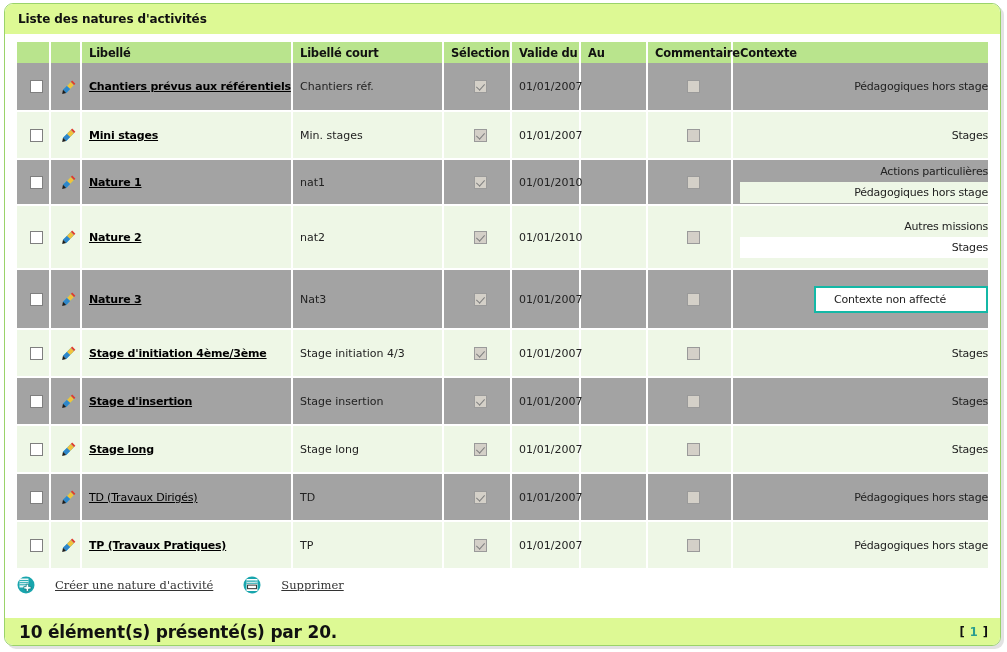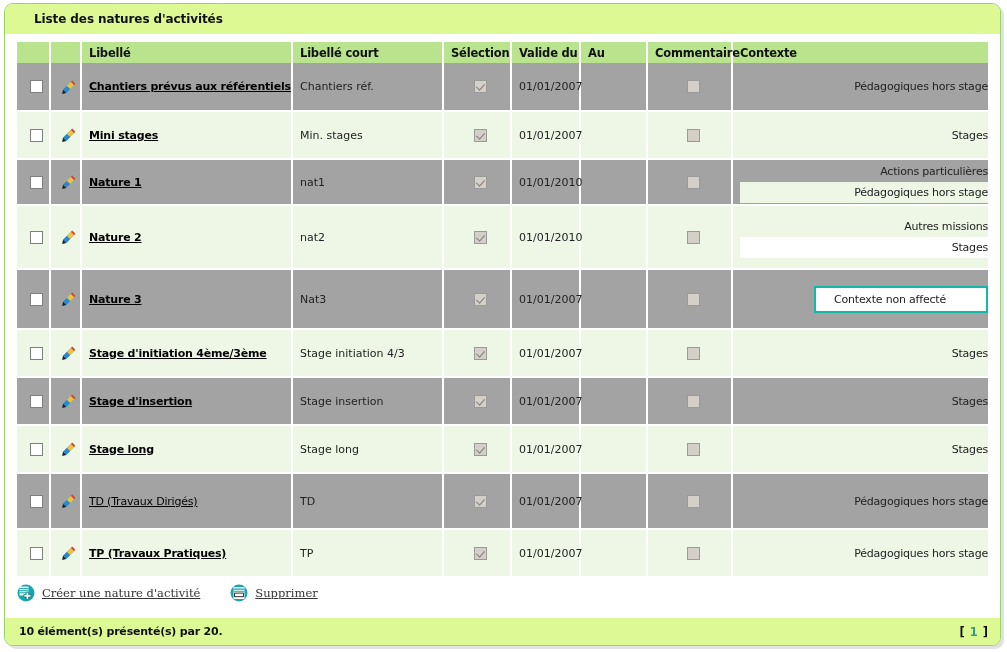--- a/index.html
+++ b/index.html
@@ -28,21 +28,21 @@
     overflow: hidden;
   }
 
   
   #titlebar {
     height: 30px;
     background: #ddf994;
     border-radius: 8px 8px 0 0;
     display: flex;
     align-items: center;
-    padding-left: 29px;
+    padding-left: 13px;
     box-sizing: border-box;
   }
   #titlebar .title-text {
     font-size: 12px;
     font-weight: bold;
     color: #111111;
     letter-spacing: -0.1px;
   }
 
   
@@ -159,21 +159,21 @@
   
   #actions {
     display: flex;
     align-items: center;
     padding: 6px 0 8px 12px;
     gap: 8px;
   }
   .action {
     display: flex;
     align-items: center;
-    gap: 7px;
+    gap: 20px;
     margin-right: 22px;
     text-decoration: none;
   }
   .action .act-label {
     font-size: 11.5px;
     color: #333333;
     text-decoration: underline;
     font-family: "DejaVu Serif", "Liberation Serif", serif;
   }
   .circ-icon { width: 18px; height: 18px; display: block; }
@@ -187,21 +187,21 @@
     height: 27px;
     background: #ddf994;
     border-radius: 0 0 8px 8px;
     display: flex;
     align-items: center;
     justify-content: space-between;
     box-sizing: border-box;
     padding: 0 14px 0 14px;
   }
   #statusbar .status-text {
-    font-size: 11px;
+    font-size: 17px;
     font-weight: bold;
     color: #111111;
     letter-spacing: -0.2px;
   }
   .pager { font-size: 11.5px; font-weight: bold; color: #111111; }
   .pager .pg-num { color: #2a9d8f; padding: 0 5px; }
 </style>
 </head>
 <body>
 
@@ -399,21 +399,21 @@
             <td class="c-sel"><span class="cb disabled checked"></span></td>
             <td>01/01/2007</td>
             <td></td>
             <td class="c-com"><span class="cb disabled"></span></td>
             <td class="c-ctx">
               <span class="ctx-list">
                 <span class="ctx-line">Stages</span>
               </span>
             </td>
           </tr>
-          <tr class="row-odd" style="height: 56px;">
+          <tr class="row-odd" style="height: 48px;">
             <td class="c-check"><span class="cb"></span></td>
             <td class="c-edit"><span><svg class="pencil" viewBox="0 0 16 16" xmlns="http://www.w3.org/2000/svg">
                   <polygon points="11.2,1.6 14.4,4.8 12.9,6.3 9.7,3.1" fill="#e03c2e"></polygon>
                   <polygon points="9.7,3.1 12.9,6.3 5.2,13.9 2.0,10.7" fill="#3fb7e0"></polygon>
                   <polygon points="9.7,3.1 12.9,6.3 9.1,10.1 5.9,6.9" fill="#f2c23c"></polygon>
                   <polygon points="5.9,6.9 9.1,10.1 5.2,13.9 2.0,10.7" fill="#2f86c9"></polygon>
                   <polygon points="2.0,10.7 5.2,13.9 1.2,14.9" fill="#1b1b1b"></polygon>
                 </svg></span></td>
             <td><a class="lib visited" href="#">TD (Travaux Dirigés)</a></td>
             <td>TD</td>

